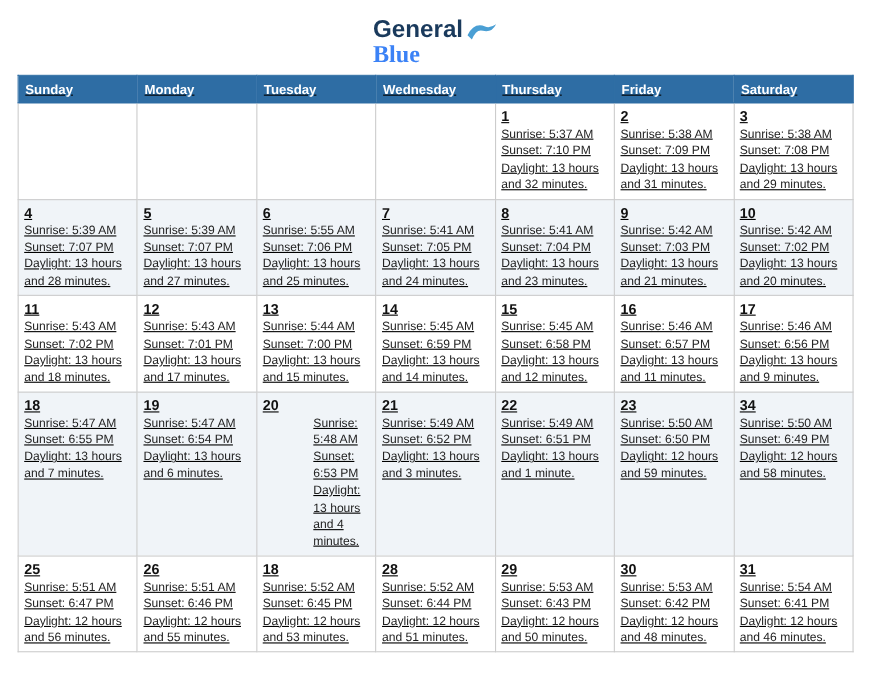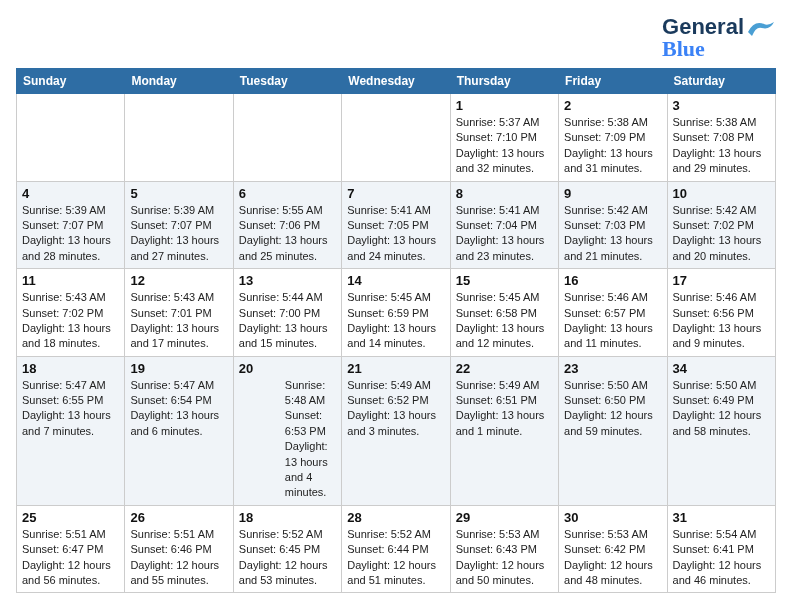--- a/index.html
+++ b/index.html
@@ -5,21 +5,21 @@
     * { box-sizing: border-box; margin: 0; padding: 0; }
     body {
       font-family: Arial, sans-serif;
       background: #fff;
       width: 792px;
       min-height: 612px;
       padding: 16px;
     }
     .header {
       display: flex;
-      justify-content: flex-end;
+      justify-content: center;
       align-items: flex-start;
       margin-bottom: 8px;
     }
     .logo {
       display: flex;
       flex-direction: column;
       align-items: flex-start;
     }
     .logo-text {
       font-size: 22px;
@@ -36,20 +36,21 @@
     }
     .title-block h2 {
       font-size: 16px;
       font-weight: normal;
       color: #444;
     }
     table {
       width: 100%;
       border-collapse: collapse;
       font-size: 11px;
+      text-decoration: underline;
     }
     thead th {
       background: #2e6da4;
       color: #fff;
       text-align: left;
       padding: 5px 6px;
       font-size: 12px;
       font-weight: bold;
       border: 1px solid #2e6da4;
     }

